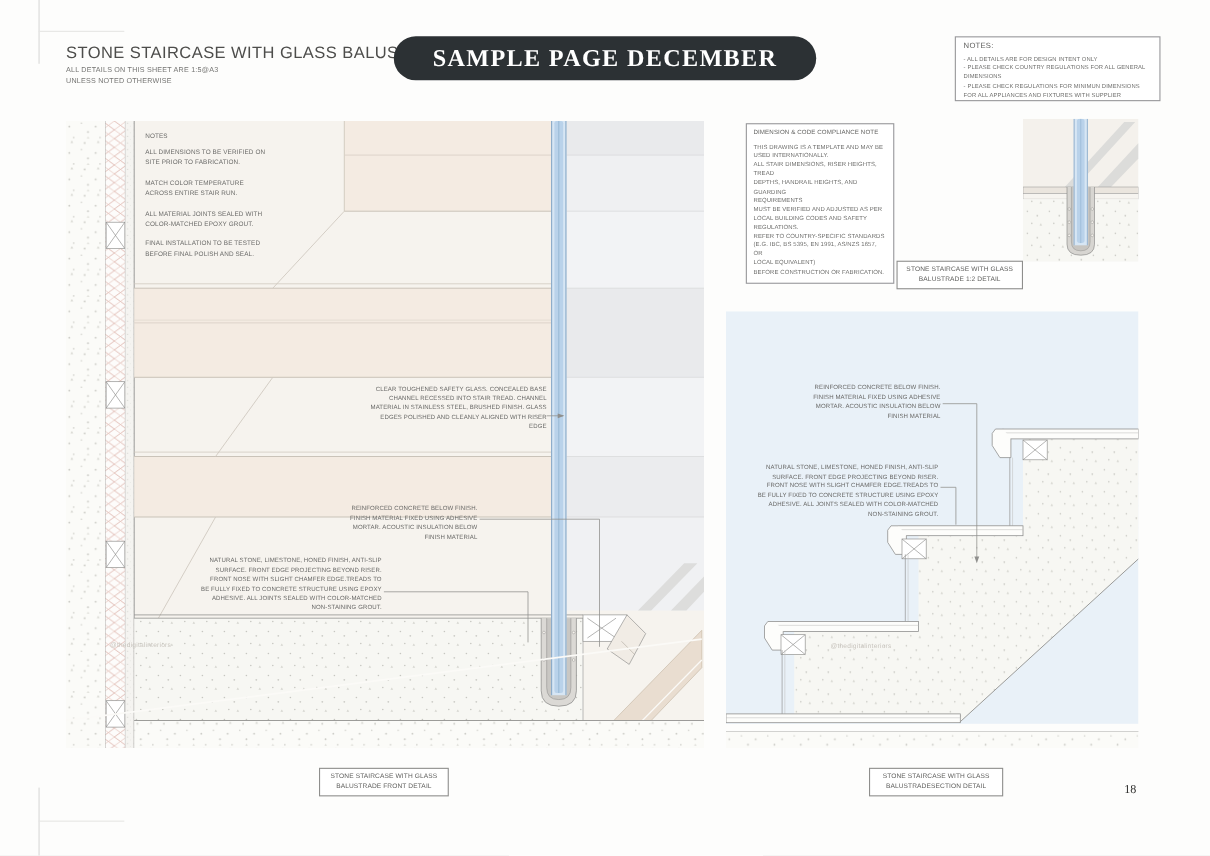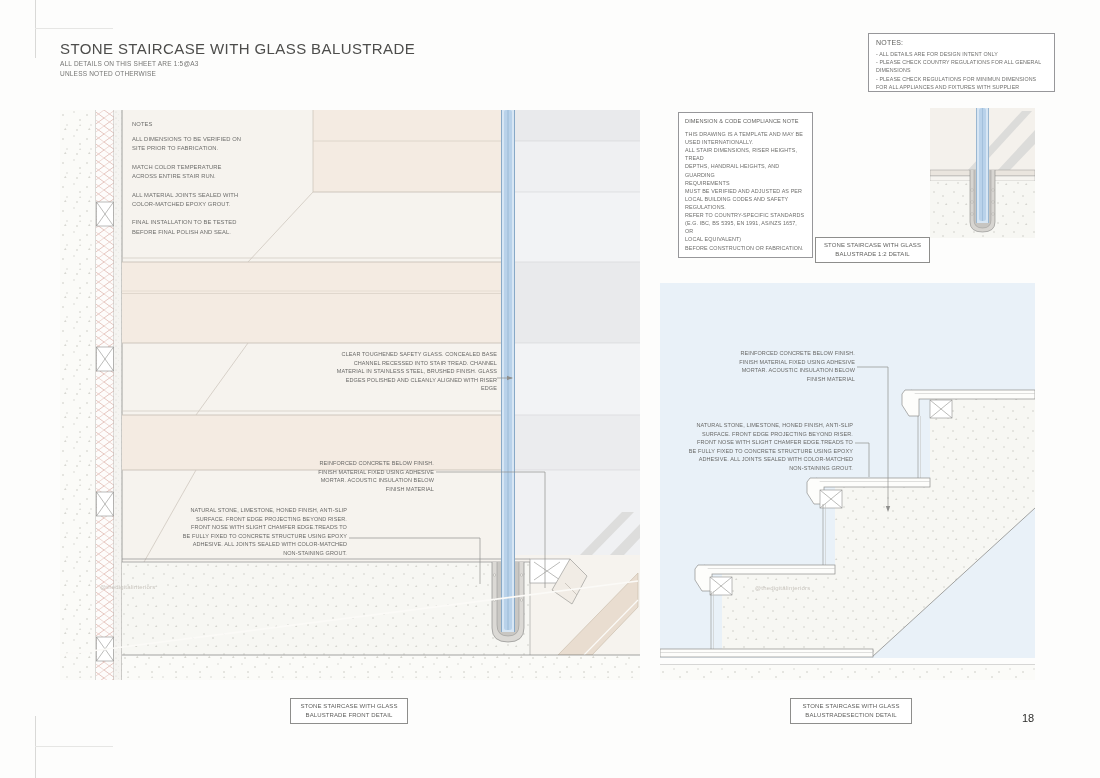--- a/index.html
+++ b/index.html
@@ -26,35 +26,38 @@
   .compliance .bt{font-size:5.6px;color:#636361;margin-bottom:6px;letter-spacing:.1px;}
   .compliance .bb{font-size:5.4px;line-height:1.5;color:#6e6e6c;letter-spacing:.1px;}
   
   .draw{position:absolute;}
   .ann{position:absolute;font-size:5.5px;line-height:1.55;color:#696967;letter-spacing:.1px;}
   .ann.r{text-align:right;}
   .dnotes{font-size:5.8px;line-height:1.6;color:#6e6e6c;letter-spacing:.1px;}
   .wm{position:absolute;font-size:6px;color:#c8c4bd;letter-spacing:.2px;}
   .dlabel{position:absolute;border:1px solid #8e8e8c;background:#fff;text-align:center;
           font-size:6px;line-height:1.5;color:#5f5f5d;padding:3px 4px;letter-spacing:.1px;}
-  .pagenum{left:1022px;top:712px;font-family:Liberation Sans, sans-serif;font-size:11px;color:#2e2e2c;}
+  .pagenum{left:1022px;top:712px;font-family:Liberation Serif, serif;font-size:11px;color:#2e2e2c;}
 </style>
 </head>
 <body>
 
 <div class="sheet">
 
   <div class="mark v" style="left:35px;top:0;height:58px;"></div>
   <div class="mark h" style="left:35px;top:28px;width:78px;"></div>
   <div class="mark v" style="left:35px;top:716px;height:62px;"></div>
   <div class="mark h" style="left:35px;top:746px;width:78px;"></div>
 
   <div class="abs title">STONE STAIRCASE WITH GLASS BALUSTRADE</div>
   <div class="abs subtitle pre">ALL DETAILS ON THIS SHEET ARE 1:5@A3
 UNLESS NOTED OTHERWISE</div>
+  <div class="abs banner">
+    <span>SAMPLE PAGE DECEMBER</span>
+  </div>
 
   <div class="abs box notesbox">
     <div class="bt">NOTES:</div>
     <div class="bi">- ALL DETAILS ARE FOR DESIGN INTENT ONLY</div>
     <div class="bi">- PLEASE CHECK COUNTRY REGULATIONS FOR ALL GENERAL DIMENSIONS</div>
     <div class="bi">- PLEASE CHECK REGULATIONS FOR MINIMUN DIMENSIONS FOR ALL APPLIANCES AND FIXTURES WITH SUPPLIER</div>
   </div>
 
   <div class="draw" style="left:60px;top:110px;width:580px;height:570px;">
     <svg width="580" height="570" viewBox="0 0 580 570">

